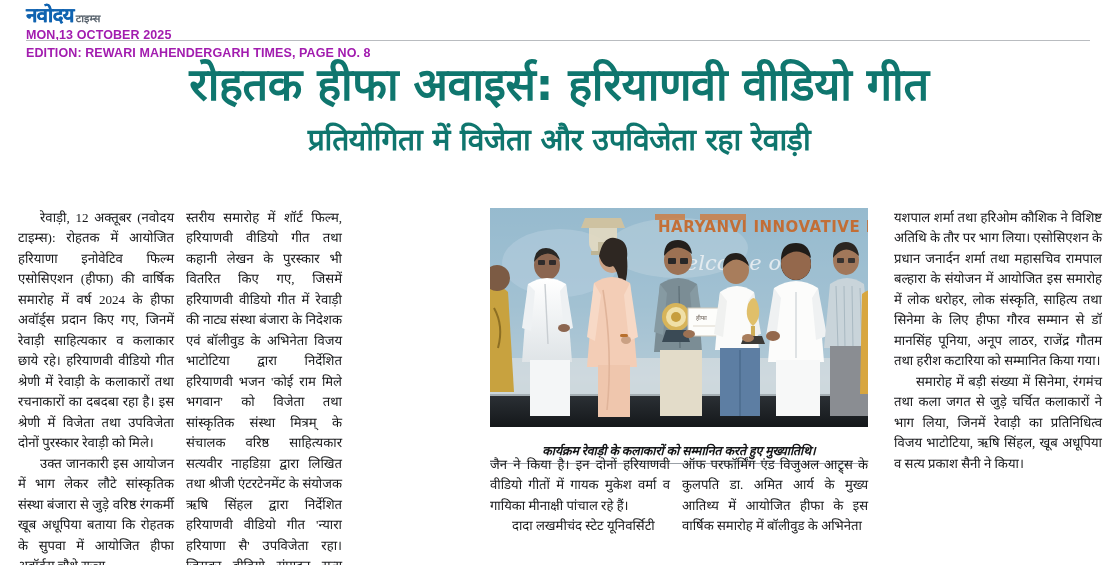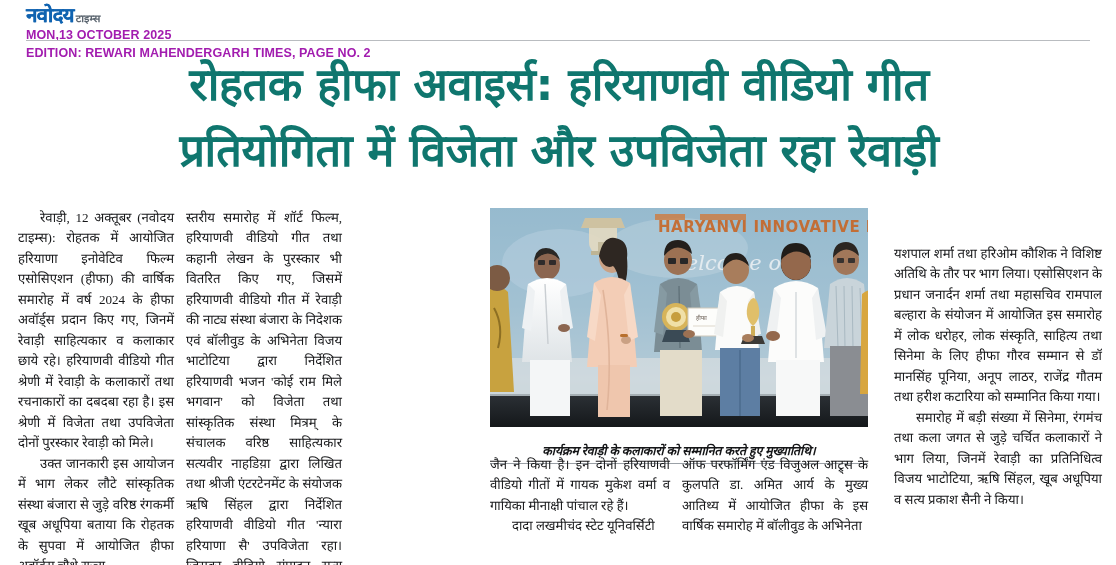--- a/index.html
+++ b/index.html
@@ -90,21 +90,21 @@
     text-align: center;
   }
   .headline-line {
     font-size: 45px;
     line-height: 1.46;
     letter-spacing: -0.4px;
     white-space: nowrap;
     transform: scaleX(1.0);
   }
   .headline-line.l1 { font-size: 45px; }
-  .headline-line.l2 { font-size: 45px; }
+  .headline-line.l2 { font-size: 30px; }
 
   
   .body-area {
     position: absolute;
     left: 18px;
     top: 208px;
     width: 1084px;
     height: 355px;
   }
   .col {
@@ -159,38 +159,38 @@
   }
   .caption-rule {
     width: 378px;
     height: 1px;
     background: #9aa0a6;
     margin-top: 4px;
   }
 
   .col4 { left: 472px; top: 247px; width: 180px; }
   .col5 { left: 664px; top: 247px; width: 186px; }
-  .col6 { left: 876px; top: 0px;  width: 208px; margin-top: 36px; }
+  .col6 { left: 876px; top: 0px;  width: 208px; }
 
   
   .photo svg { display: block; }
 </style>
 </head>
 <body>
 
 <div class="page">
 
   <div class="masthead">
     <div class="logo-wrap">
       <span class="logo-main">नवोदय</span>
       <span class="logo-sub">टाइम्स</span>
     </div>
     <div class="edition-block">
       <div>MON,13 OCTOBER 2025</div>
-      <div>EDITION: REWARI MAHENDERGARH TIMES, PAGE NO. 2</div>
+      <div>EDITION: REWARI MAHENDERGARH TIMES, PAGE NO. 8</div>
     </div>
   </div>
   <div class="rule-top"></div>
 
   <div class="headline">
     <div class="headline-line l1">रोहतक हीफा अवाइर्स: हरियाणवी वीडियो गीत</div>
     <div class="headline-line l2">प्रतियोगिता में विजेता और उपविजेता रहा रेवाड़ी</div>
   </div>
 
   <div class="body-area">

